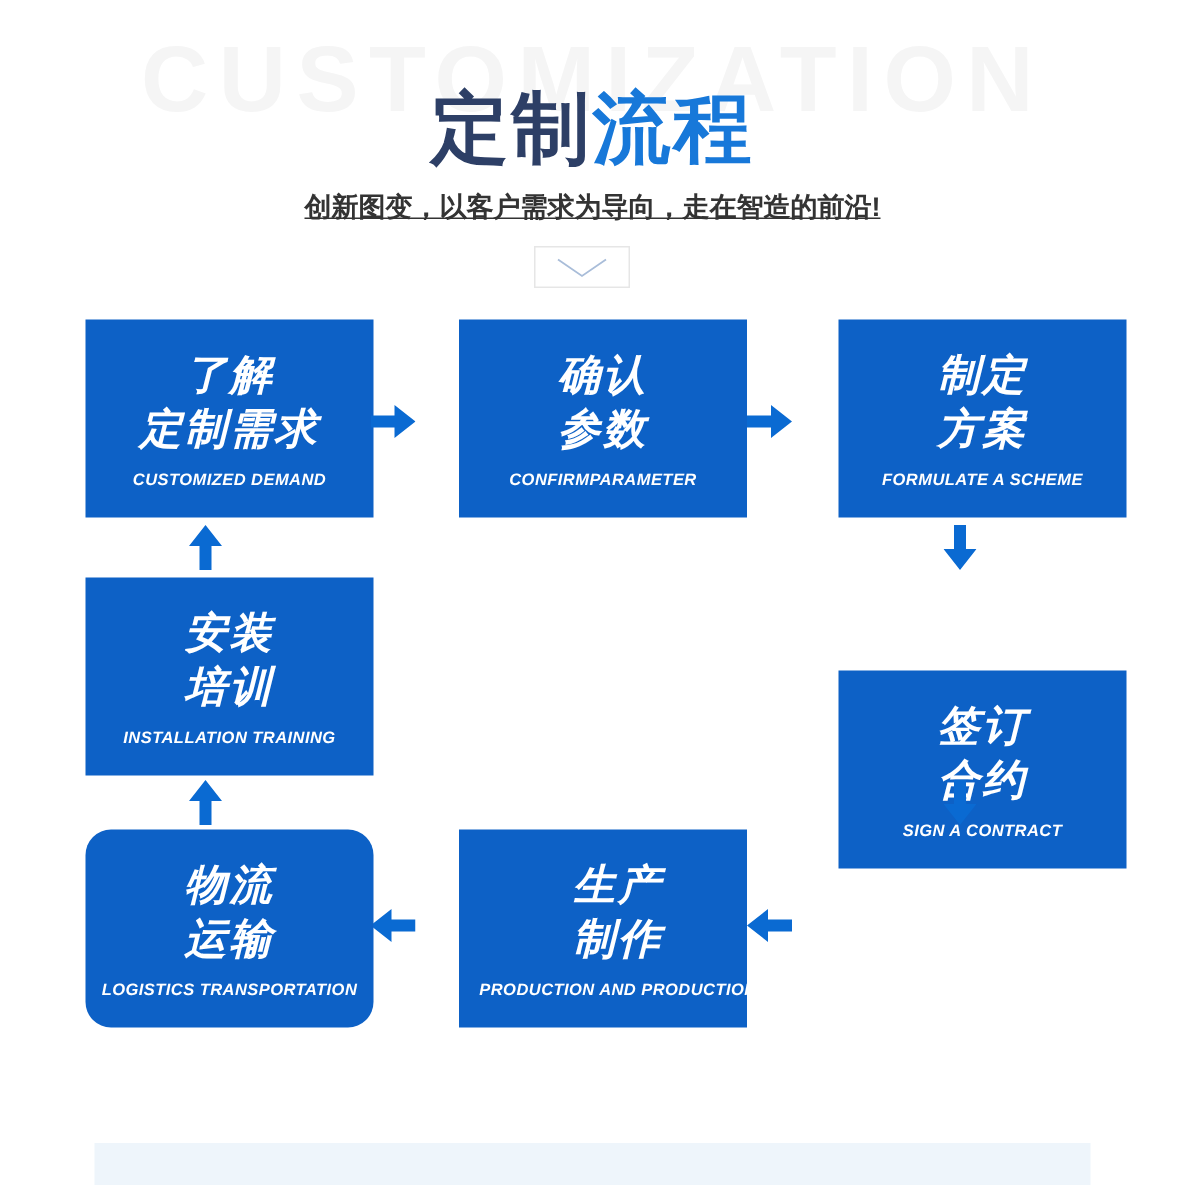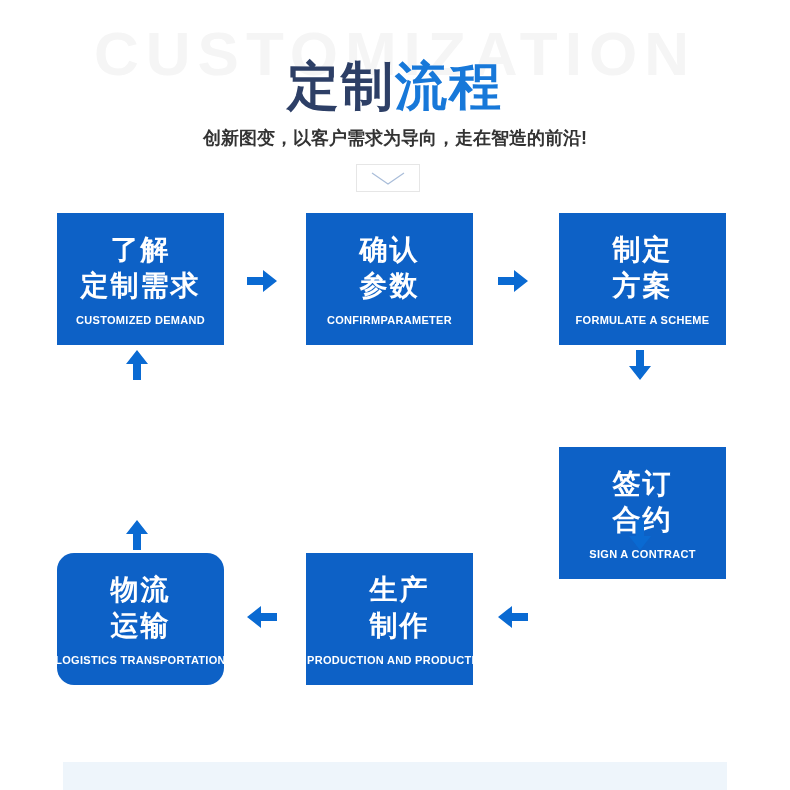--- a/index.html
+++ b/index.html
@@ -21,32 +21,32 @@
     color:var(--watermark-gray);z-index:0;user-select:none;
   }
   .title{
     position:absolute;top:58px;left:0;width:100%;text-align:center;
     font-size:52px;font-weight:bold;letter-spacing:2px;z-index:2;line-height:1.1;
   }
   .title .t1{color:var(--title-dark);}
   .title .t2{color:var(--title-accent);}
   .subtitle{
     position:absolute;top:126px;left:0;width:100%;text-align:center;
-    font-size:18px;font-weight:600;color:var(--subtitle-text);z-index:2;
+    font-size:18px;font-weight:600;color:var(--subtitle-text);z-index:2;text-decoration:underline;
   }
   .chevron-box{
     position:absolute;left:356px;top:164px;width:64px;height:28px;
     border:1px solid #e6e6e6;background:#ffffff;z-index:2;
     display:flex;align-items:center;justify-content:center;
   }
 
   .flow-box{
-    position:absolute;width:167px;height:132px;background:var(--box-blue);
+    position:absolute;width:192px;height:132px;background:var(--box-blue);
     color:#ffffff;display:flex;flex-direction:column;align-items:center;
-    justify-content:center;text-align:center;z-index:1;
+    justify-content:center;text-align:center;z-index:1;font-style:italic;
   }
   .flow-box .cn{font-size:28px;font-weight:bold;line-height:36px;letter-spacing:2px;}
   .flow-box .en{font-size:11px;font-weight:bold;letter-spacing:0.3px;margin-top:10px;white-space:nowrap;}
 
   .pos-r1c1{left:57px;top:213px;}
   .pos-r1c2{left:306px;top:213px;}
   .pos-r1c3{left:559px;top:213px;}
   .pos-r2c3{left:559px;top:403px;margin-top:44px;}
   .pos-r3c3{left:559px;top:553px;}
   .pos-r3c2{left:306px;top:553px;padding-left:20px;}
@@ -160,20 +160,25 @@
     <div class="cn">运输</div>
     <div class="en">LOGISTICS TRANSPORTATION</div>
   </div>
 
   <div class="arrow au1">
     <svg width="22" height="30" viewBox="0 0 22 30">
         <polygon points="7,30 15,30 15,14 22,14 11,0 0,14 7,14" fill="var(--arrow-blue)"></polygon>
       </svg>
   </div>
 
+  <div class="flow-box pos-r2c1">
+    <div class="cn">安装</div>
+    <div class="cn">培训</div>
+    <div class="en">INSTALLATION TRAINING</div>
+  </div>
 
   <div class="arrow au2">
     <svg width="22" height="30" viewBox="0 0 22 30">
         <polygon points="7,30 15,30 15,14 22,14 11,0 0,14 7,14" fill="var(--arrow-blue)"></polygon>
       </svg>
   </div>
 
   <div class="bottom-strip"></div>
 
 </div>

